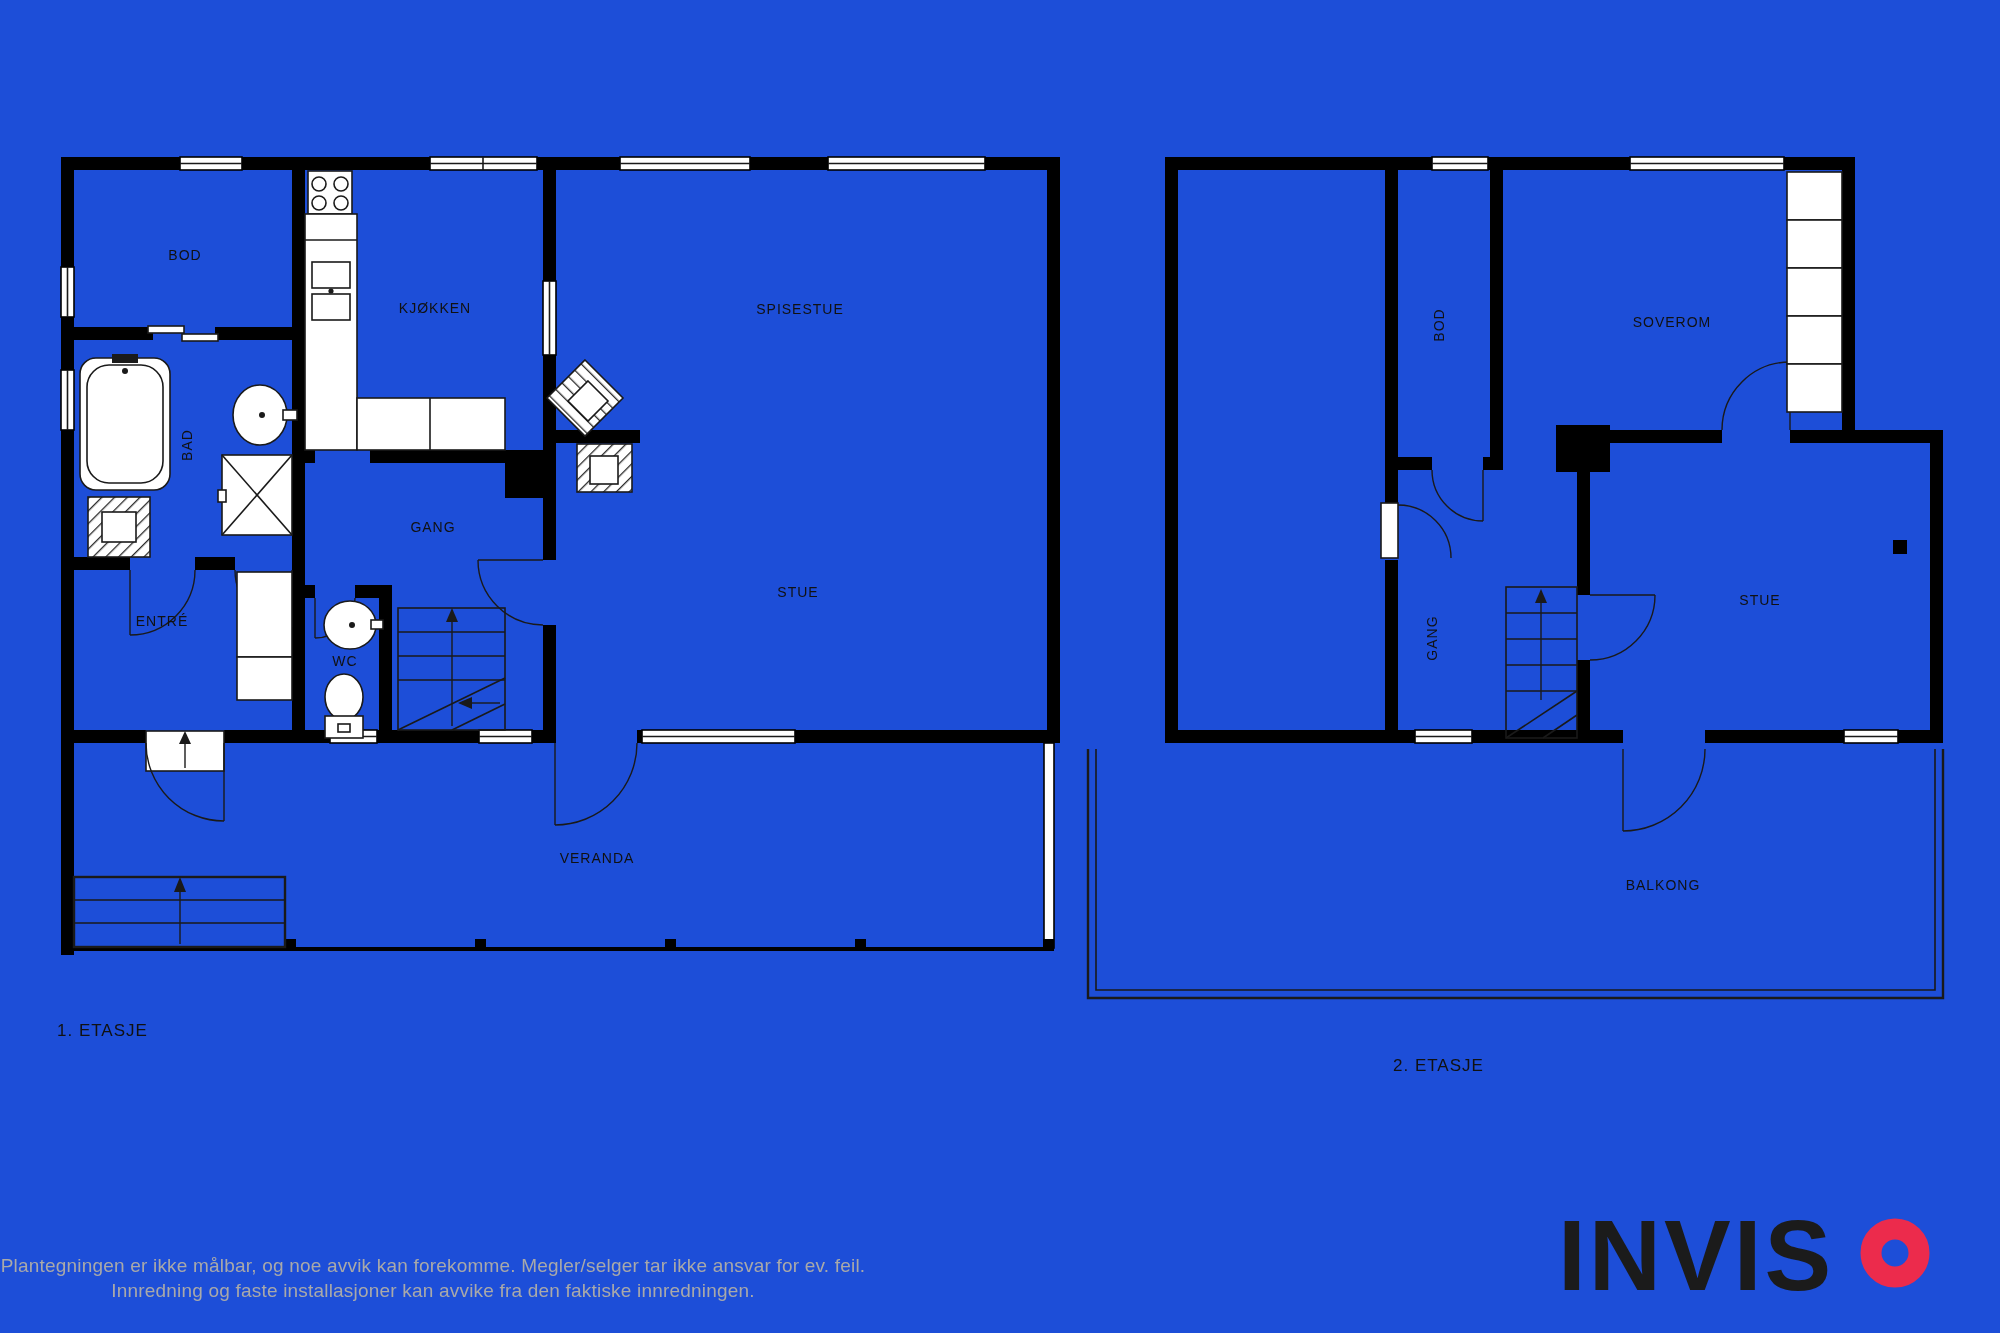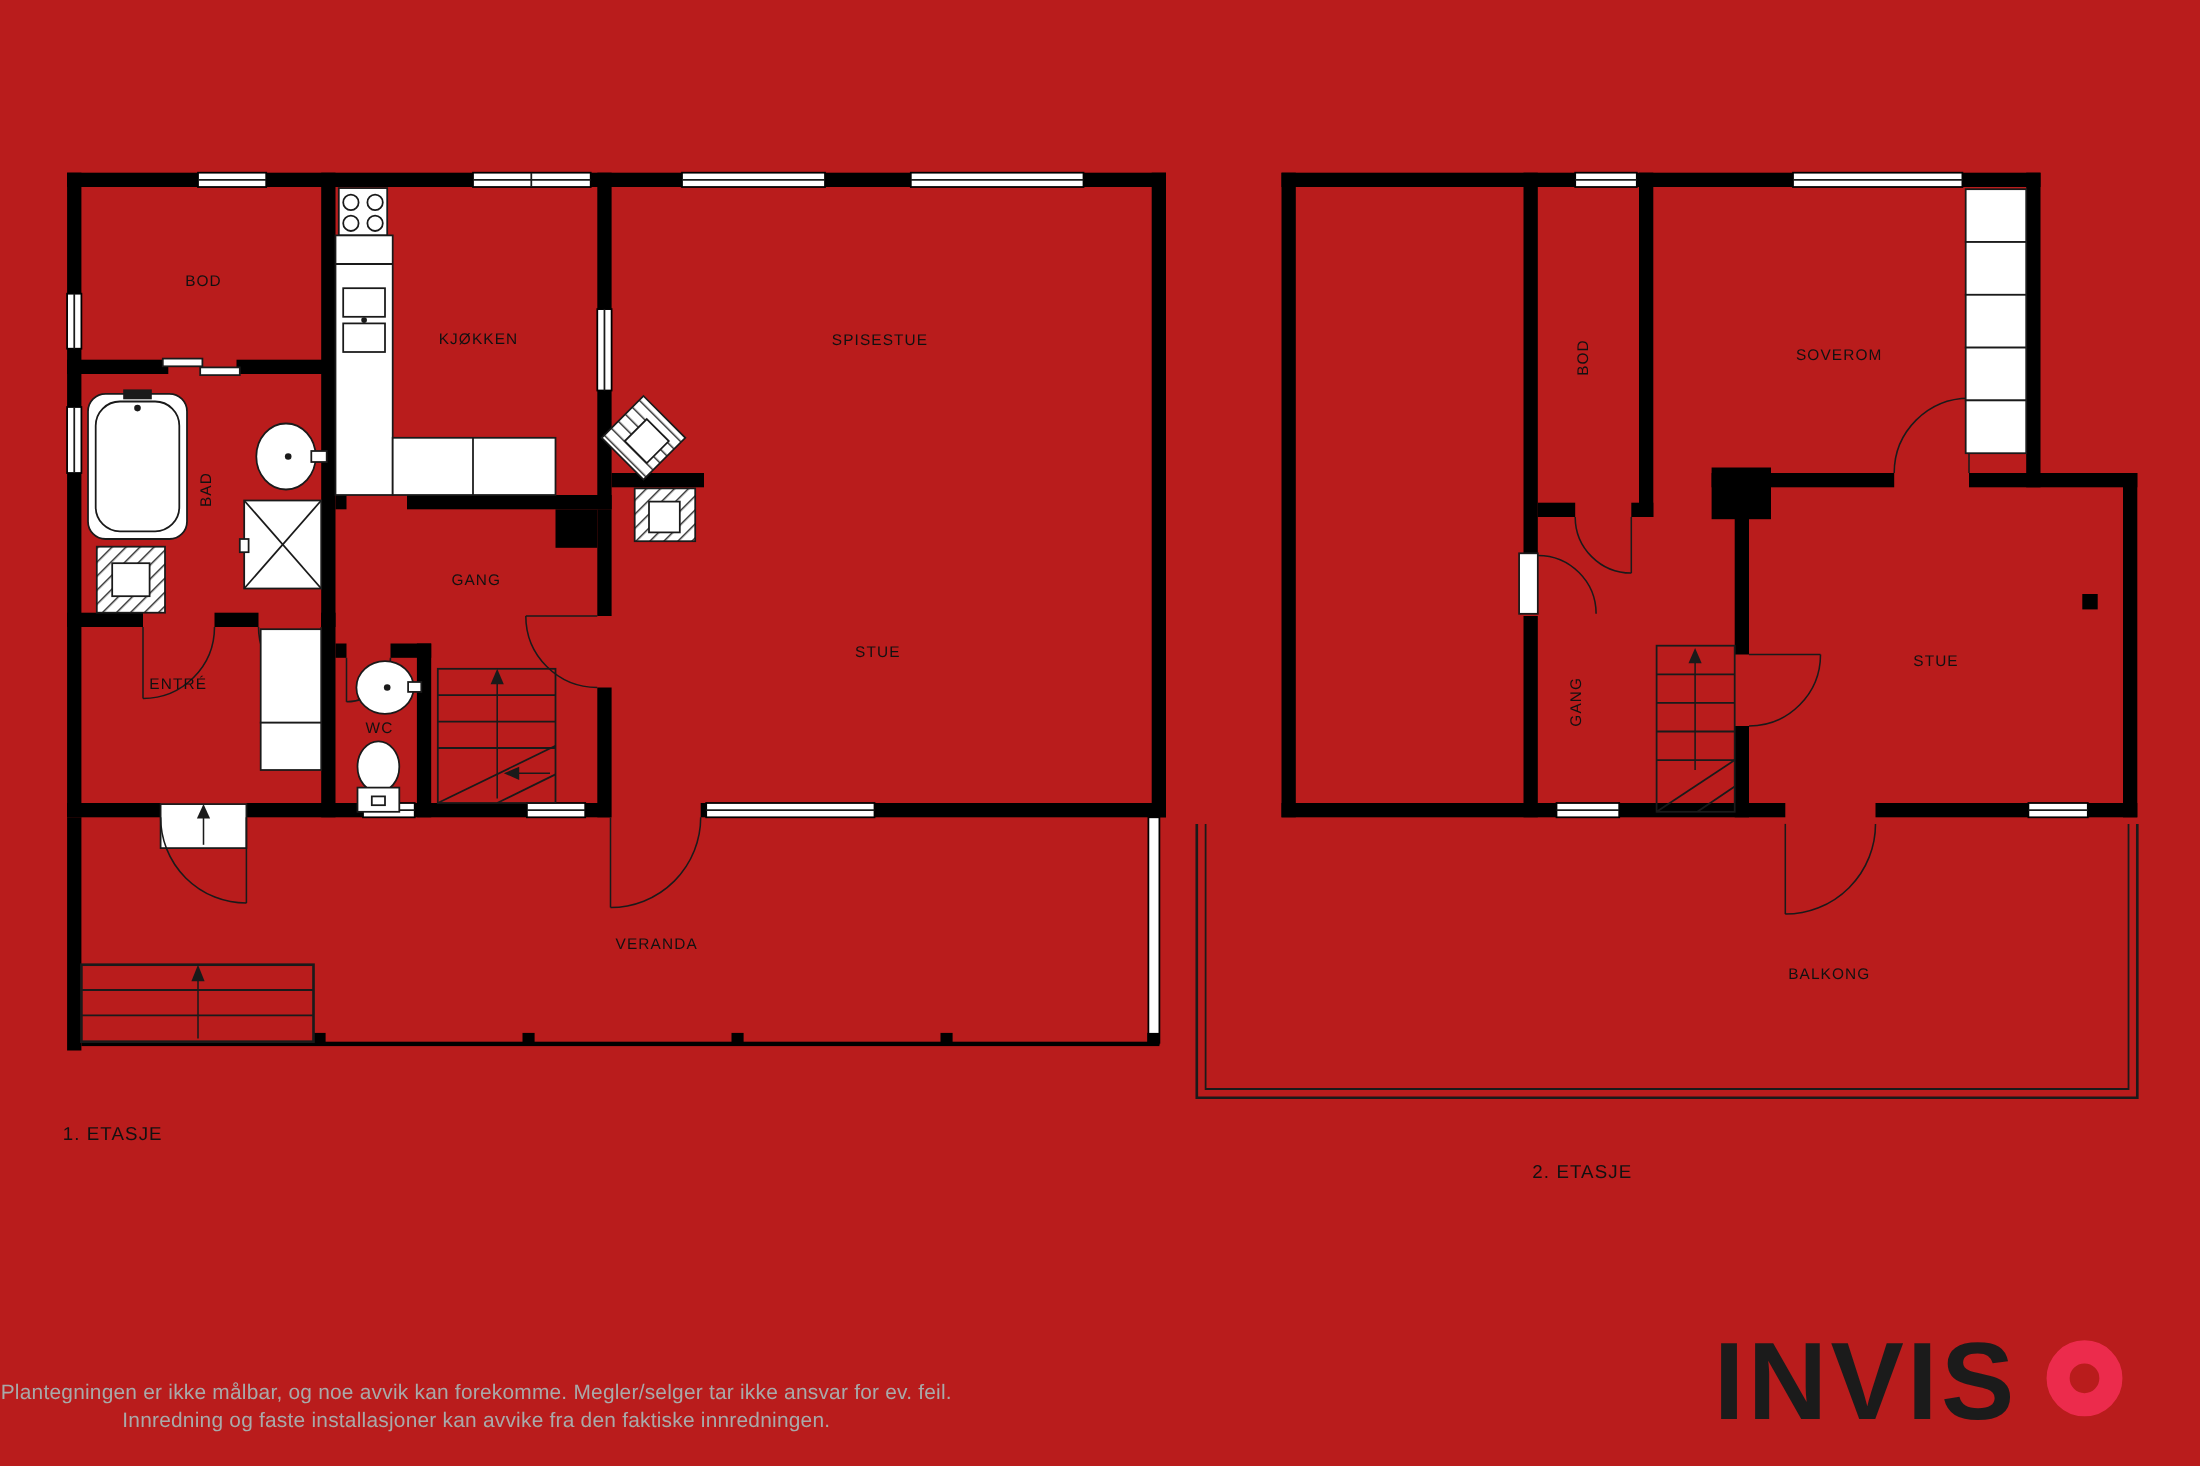--- a/index.html
+++ b/index.html
@@ -1,16 +1,16 @@
 <!DOCTYPE html>
 <html><head>
 <meta charset="utf-8">
 <style>
   html,body{margin:0;padding:0;background:#fff;}
-  .page{position:relative;width:2000px;height:1333px;background:#b91c1c;overflow:hidden;
+  .page{position:relative;width:2000px;height:1333px;background:#1d4ed8;overflow:hidden;
         font-family:"Liberation Sans", sans-serif;}
   svg{position:absolute;left:0;top:0;}
   text{fill:#1a1a1a;}
   .room-label{font-size:14px;letter-spacing:1px;fill:#111;}
   .floor-title{font-size:17px;letter-spacing:1px;fill:#111;}
   .disclaimer{font-size:19px;fill:#a9a9a9;letter-spacing:0.2px;}
   .logo-text{font-size:100px;font-weight:800;letter-spacing:3px;fill:#1b1b1b;}
   .wall{fill:#000;}
   .thin{fill:none;stroke:#1a1a1a;stroke-width:1.6;}
   .thin2{fill:none;stroke:#1a1a1a;stroke-width:2.4;}

